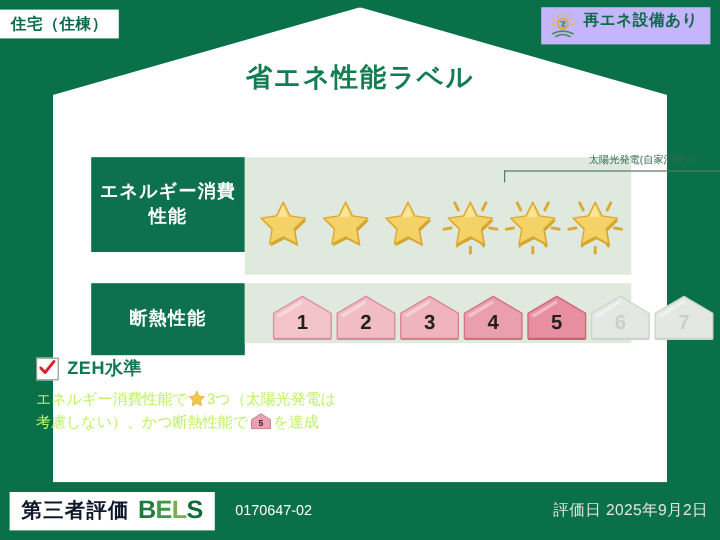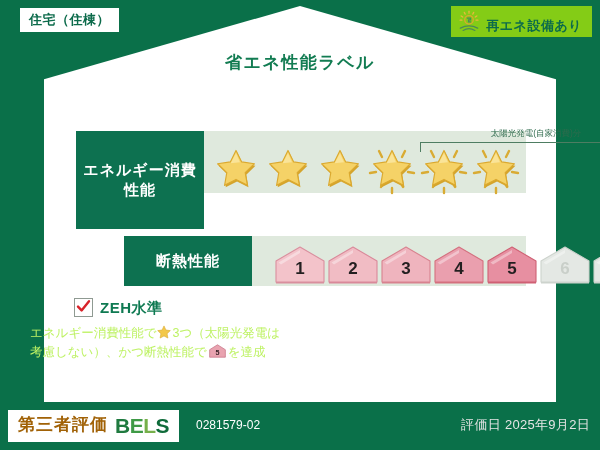--- a/index.html
+++ b/index.html
@@ -14,103 +14,103 @@
   
   .house-panel{
     position:absolute;left:44px;top:6px;width:512px;height:396px;
     background:#ffffff;
     clip-path:polygon(0% 18.5%, 50% 0%, 100% 18.5%, 100% 100%, 0% 100%);
     -webkit-clip-path:polygon(0% 18.5%, 50% 0%, 100% 18.5%, 100% 100%, 0% 100%);
   }
 
   
   .tag-housing{
-    position:absolute;left:20px;top:8px;
+    position:absolute;left:0;top:8px;
     background:#fff;color:#0c6b4b;
     font-size:13px;font-weight:bold;letter-spacing:.5px;
     padding:5px 9px 6px 9px;line-height:1;
     z-index:6;white-space:nowrap;
   }
   .tag-renew{
     position:absolute;right:8px;top:6px;
-    background:#84cc16;color:#0c6b4b;
+    background:#c4b5fd;color:#0c6b4b;
     font-size:13px;font-weight:bold;letter-spacing:.5px;
     padding:4px 10px 5px 6px;line-height:1;
     z-index:6;white-space:nowrap;
-    display:flex;align-items:flex-end;gap:5px;
+    display:flex;align-items:flex-start;gap:5px;
   }
   .sun-icon{width:24px;height:22px;display:block;flex:0 0 auto;}
 
   
   .title-wrap{position:absolute;left:0;right:0;top:54px;text-align:center;z-index:5;}
   .title-sub{
     font-size:12.5px;font-weight:bold;color:#1d7a53;letter-spacing:1px;
     line-height:1;margin-bottom:7px;
   }
   .title-main{
-    font-size:17px;font-weight:bold;color:#127c52;letter-spacing:1.5px;
+    font-size:22px;font-weight:bold;color:#127c52;letter-spacing:1.5px;
     line-height:1;
   }
 
   
   .rows{position:absolute;left:76px;top:131px;width:450px;z-index:5;}
   .perf-row{display:flex;align-items:stretch;margin-bottom:7px;}
   .row-label{
     flex:0 0 128px;background:#0d7150;color:#fff;
     display:flex;align-items:center;justify-content:center;text-align:center;
     font-size:15px;font-weight:bold;letter-spacing:1px;line-height:1.35;
   }
   .row-body{
     flex:1 1 auto;background:#dfe9dd;position:relative;
   }
 
   
-  .row-stars .row-label{height:98px;}
-  .row-stars .row-body{height:62px;}
+  .row-stars .row-label{height:79px;}
+  .row-stars .row-body{height:98px;}
   .stars-strip{
     position:absolute;left:6px;right:4px;bottom:2px;top:18px;
     display:flex;align-items:center;justify-content:flex-start;
   }
   .star-cell{position:relative;width:52px;height:60px;flex:0 0 auto;}
   .star-svg{position:absolute;left:3px;top:6px;width:46px;height:46px;}
   .sparkle-svg{position:absolute;left:-1px;top:1px;width:54px;height:58px;}
 
   .solar-note{
     position:absolute;top:-2px;left:214px;width:236px;
     text-align:center;font-size:8.5px;color:#2f6b4d;
     line-height:1;white-space:nowrap;letter-spacing:0;
   }
   .solar-bracket{
     position:absolute;top:11px;left:216px;width:228px;height:9px;
     border:1.2px solid #4e7d62;border-bottom:none;
   }
 
   
-  .row-insul .row-label{height:50px;margin-left:48px;}
+  .row-insul .row-label{height:60px;}
   .row-insul .row-body{height:50px;}
   .houses-strip{
     position:absolute;left:22px;top:5px;bottom:2px;right:4px;
     display:flex;align-items:flex-end;gap:1px;
   }
   .house-badge{
     position:relative;width:52px;height:40px;flex:0 0 auto;
     display:flex;align-items:flex-end;justify-content:center;
   }
   .house-svg{position:absolute;left:0;top:0;width:52px;height:40px;}
   .house-num{
     position:relative;z-index:2;font-size:17px;font-weight:bold;
     color:#231f20;line-height:1;padding-bottom:7px;
   }
   .house-badge.off .house-num{color:#c9cfc9;}
 
   
   .criteria{position:absolute;left:30px;top:296px;width:540px;display:flex;z-index:5;}
   .crit{flex:0 0 50%;padding-right:10px;box-sizing:border-box;}
   .crit:last-child{padding-left:8px;}
-  .crit-head{display:flex;align-items:center;gap:7px;margin-bottom:6px;height:22px;margin-left:44px;}
+  .crit-head{display:flex;align-items:center;gap:7px;margin-bottom:6px;height:22px;}
   .checkbox{
     width:17px;height:17px;border:1.4px solid #8f9a92;background:#fff;
     position:relative;flex:0 0 auto;
   }
   .checkbox svg{position:absolute;left:1px;top:0px;width:15px;height:15px;}
   .crit-title{
     font-size:15px;font-weight:bold;color:#0f7a52;letter-spacing:.5px;
     line-height:1;white-space:nowrap;
   }
   .zehm-logo{width:48px;height:26px;margin-left:-2px;flex:0 0 auto;}
@@ -121,21 +121,21 @@
   .inline-star{width:14px;height:14px;vertical-align:-2px;margin:0 1px;}
   .inline-house{width:17px;height:14px;vertical-align:-2px;margin:0 2px;}
 
   
   .footer{position:absolute;left:0;right:0;bottom:0;height:46px;z-index:6;}
   .bels-tag{
     position:absolute;left:8px;top:6px;background:#fff;
     padding:5px 10px 6px 10px;line-height:1;
     display:flex;align-items:center;gap:7px;
   }
-  .bels-jp{font-size:17px;font-weight:bold;color:#a16207;letter-spacing:1px;line-height:1;font-family:Liberation Mono, monospace;}
+  .bels-jp{font-size:17px;font-weight:bold;color:#0f172a;letter-spacing:1px;line-height:1;}
   .bels-mark{font-size:21px;font-weight:bold;letter-spacing:-.5px;line-height:1;text-align:right;}
   .bels-mark .b1{color:#1f7a3f;}
   .bels-mark .b2{color:#3f9a46;}
   .bels-mark .b3{color:#76b04a;}
   .bels-mark .b4{color:#0f6b3a;}
   .bels-no{
     position:absolute;left:196px;top:15px;
     font-size:12px;color:#ffffff;letter-spacing:0;line-height:1;
   }
   .eval-date{
@@ -358,17 +358,17 @@
     <div class="crit">
     </div>
 
   </div>
 
   <div class="footer">
     <div class="bels-tag">
       <span class="bels-jp">第三者評価</span>
       <span class="bels-mark"><span class="b1">B</span><span class="b2">E</span><span class="b3">L</span><span class="b4">S</span></span>
     </div>
-    <div class="bels-no">0281579-02</div>
+    <div class="bels-no">0170647-02</div>
     <div class="eval-date">評価日 2025年9月2日</div>
   </div>
 
 </div>
 
 </body></html>

